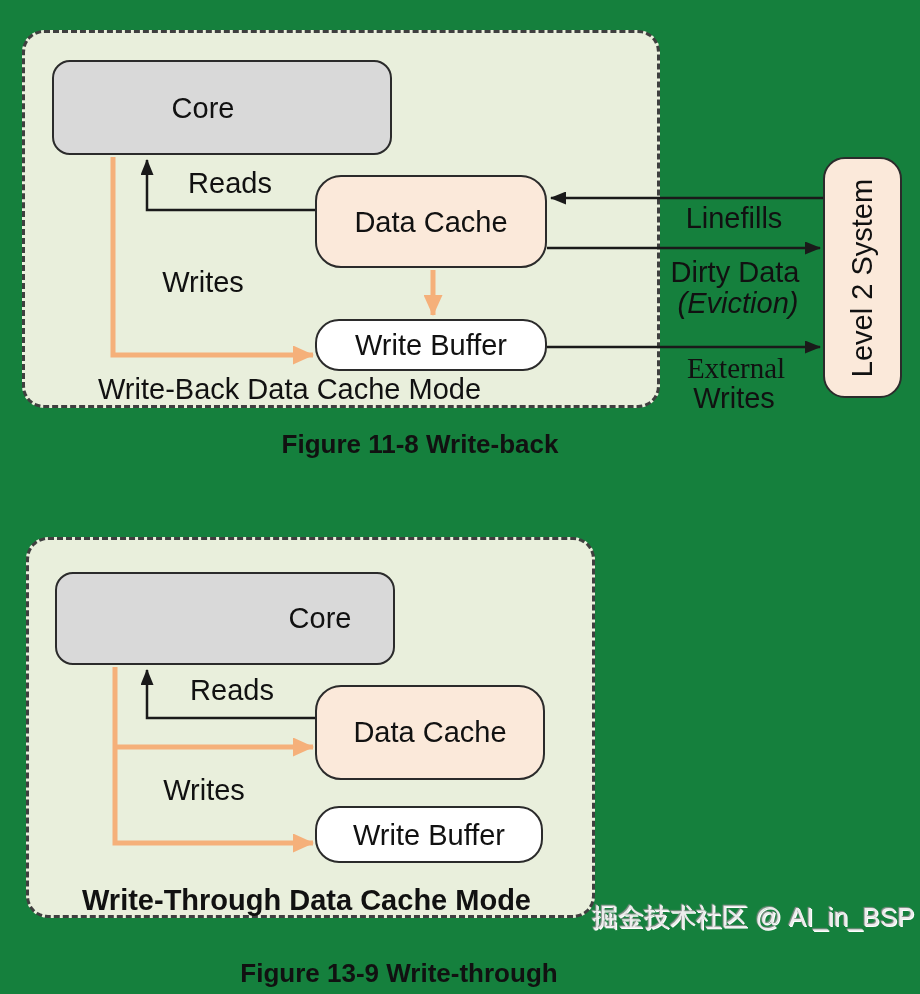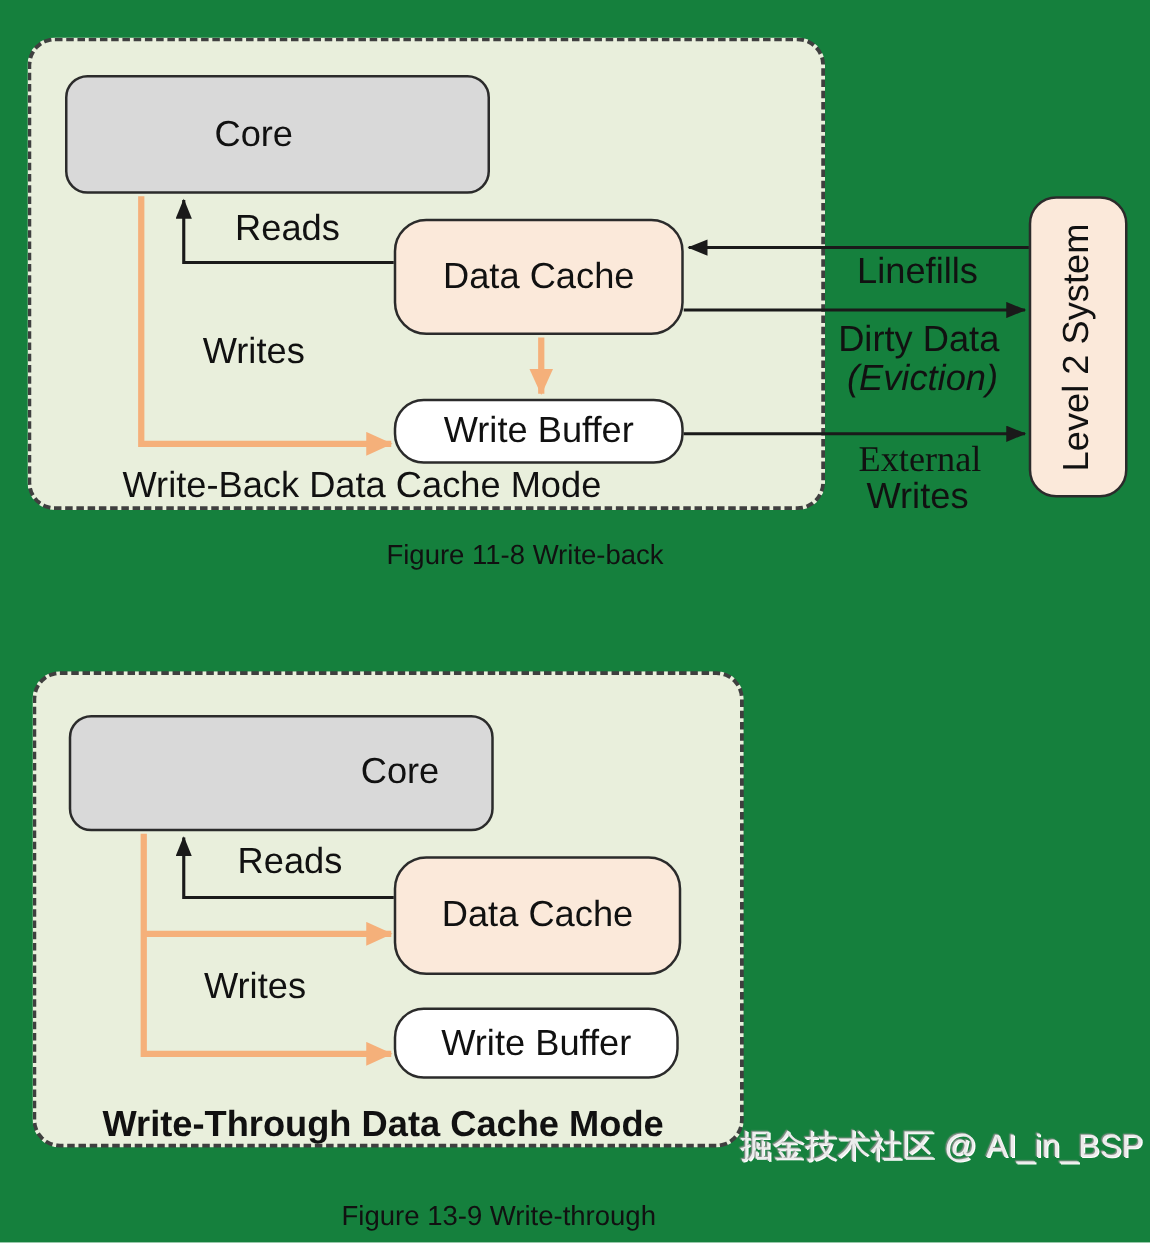--- a/index.html
+++ b/index.html
@@ -60,22 +60,22 @@
     transform: translate(0, -50%);
     text-align: right;
   }
   .lbl.vertical {
     transform: translate(-50%, -50%) rotate(-90deg);
   }
   .caption {
     position: absolute;
     transform: translate(-50%, -50%);
     white-space: nowrap;
-    font-size: 22px;
-    font-weight: normal;
+    font-size: 26px;
+    font-weight: bold;
     z-index: 4;
   }
   .watermark {
     position: absolute;
     transform: translate(0, -50%);
     white-space: nowrap;
     font-size: 26px;
     color: #ececec;
     text-shadow: -1px -1px 1px #8f8f8f, 1px 1px 0 #ffffff;
     z-index: 5;

